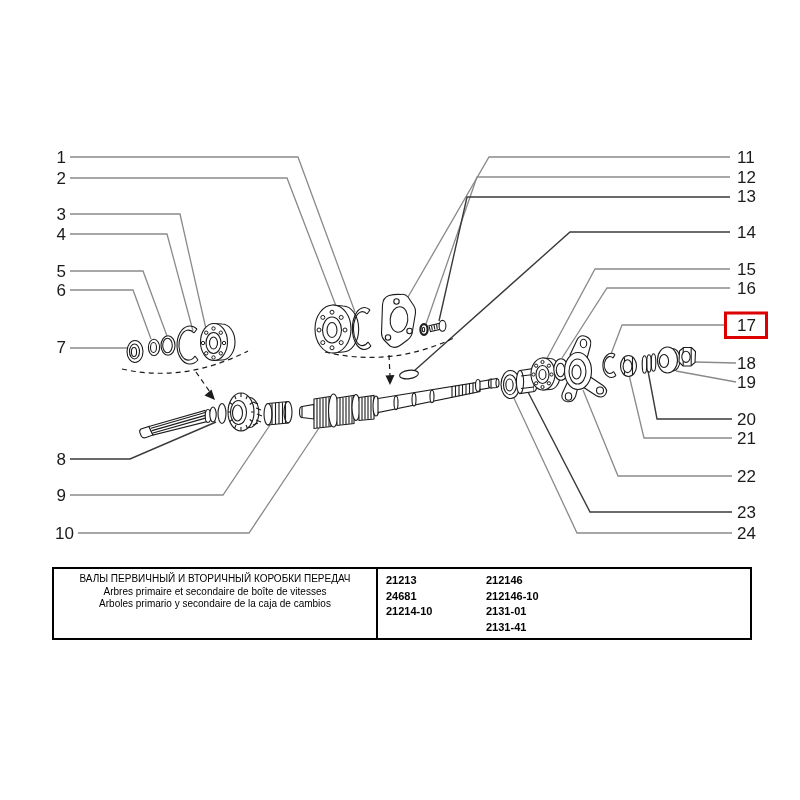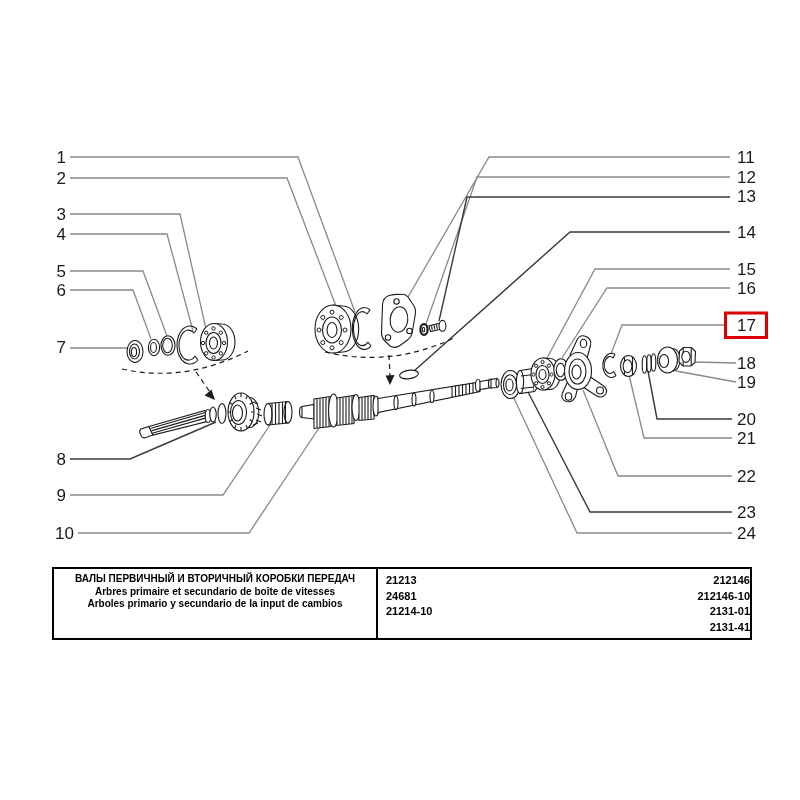--- a/index.html
+++ b/index.html
@@ -16,24 +16,24 @@
   .dashed{stroke:#1c1c1c;stroke-width:1.2;fill:none;stroke-dasharray:5 4;}
   .arrowhead{fill:#1c1c1c;stroke:none;}
   .hl{fill:none;stroke-width:3px;}
   
   .tbl{position:absolute;left:52px;top:567px;width:700px;height:73px;
        border:2.5px solid #000;box-sizing:border-box;display:flex;background:#fff;}
   .tbl .c1{width:58px;border-right:2.5px solid #000;display:flex;align-items:center;
            justify-content:center;font-weight:bold;font-size:13px;}
   .tbl .c2{width:324px;border-right:2.5px solid #000;text-align:center;
            padding-top:4px;box-sizing:border-box;}
-  .tbl .c2 .title-line{font-weight:bold;font-size:10px;line-height:12.6px;white-space:nowrap;}
+  .tbl .c2 .title-line{font-weight:normal;font-size:10px;line-height:12.6px;white-space:nowrap;}
   .tbl .c3{flex:1;display:flex;padding:4px 0 0 8px;box-sizing:border-box;}
   .pncol{font-weight:bold;font-size:11px;line-height:15.5px;}
-  .pncol.a{width:100px;} .pncol.b{width:112px;} .pncol.c{flex:1;text-align:right;}
+  .pncol.a{width:100px;} .pncol.b{width:112px;} .pncol.c{flex:1;}
 </style>
 </head>
 <body>
 
 <div class="stage">
 
 <svg width="800" height="565" viewBox="0 0 800 565">
 
   <g>
     <polyline class="leader" points="70,157 298,157 355,312"></polyline>
@@ -285,22 +285,22 @@
     <text class="callout" x="737" y="518">23</text>
     <text class="callout" x="737" y="539">24</text>
   </g>
 
   <rect class="hl" id="hl-box" x="725.5" y="313" width="41" height="24.5" stroke="#dd0000"></rect>
 </svg>
 
   <div class="tbl">
     <div class="c2">
         <div class="title-line">ВАЛЫ ПЕРВИЧНЫЙ И ВТОРИЧНЫЙ КОРОБКИ ПЕРЕДАЧ</div>
-        <div class="title-line">Arbres primaire et secundario de boîte de vitesses</div>
-        <div class="title-line">Arboles primario y secundario de la input de cambios</div>
+        <div class="title-line">Arbres primaire et secondaire de boîte de vitesses</div>
+        <div class="title-line">Arboles primario y secondaire de la caja de cambios</div>
       </div>
     <div class="c3">
       <div class="pncol a">
           <div class="pn-line">21213</div>
           <div class="pn-line">24681</div>
           <div class="pn-line">21214-10</div>
         </div>
       <div class="pncol c">
           <div class="pn-line">212146</div>
           <div class="pn-line">212146-10</div>

